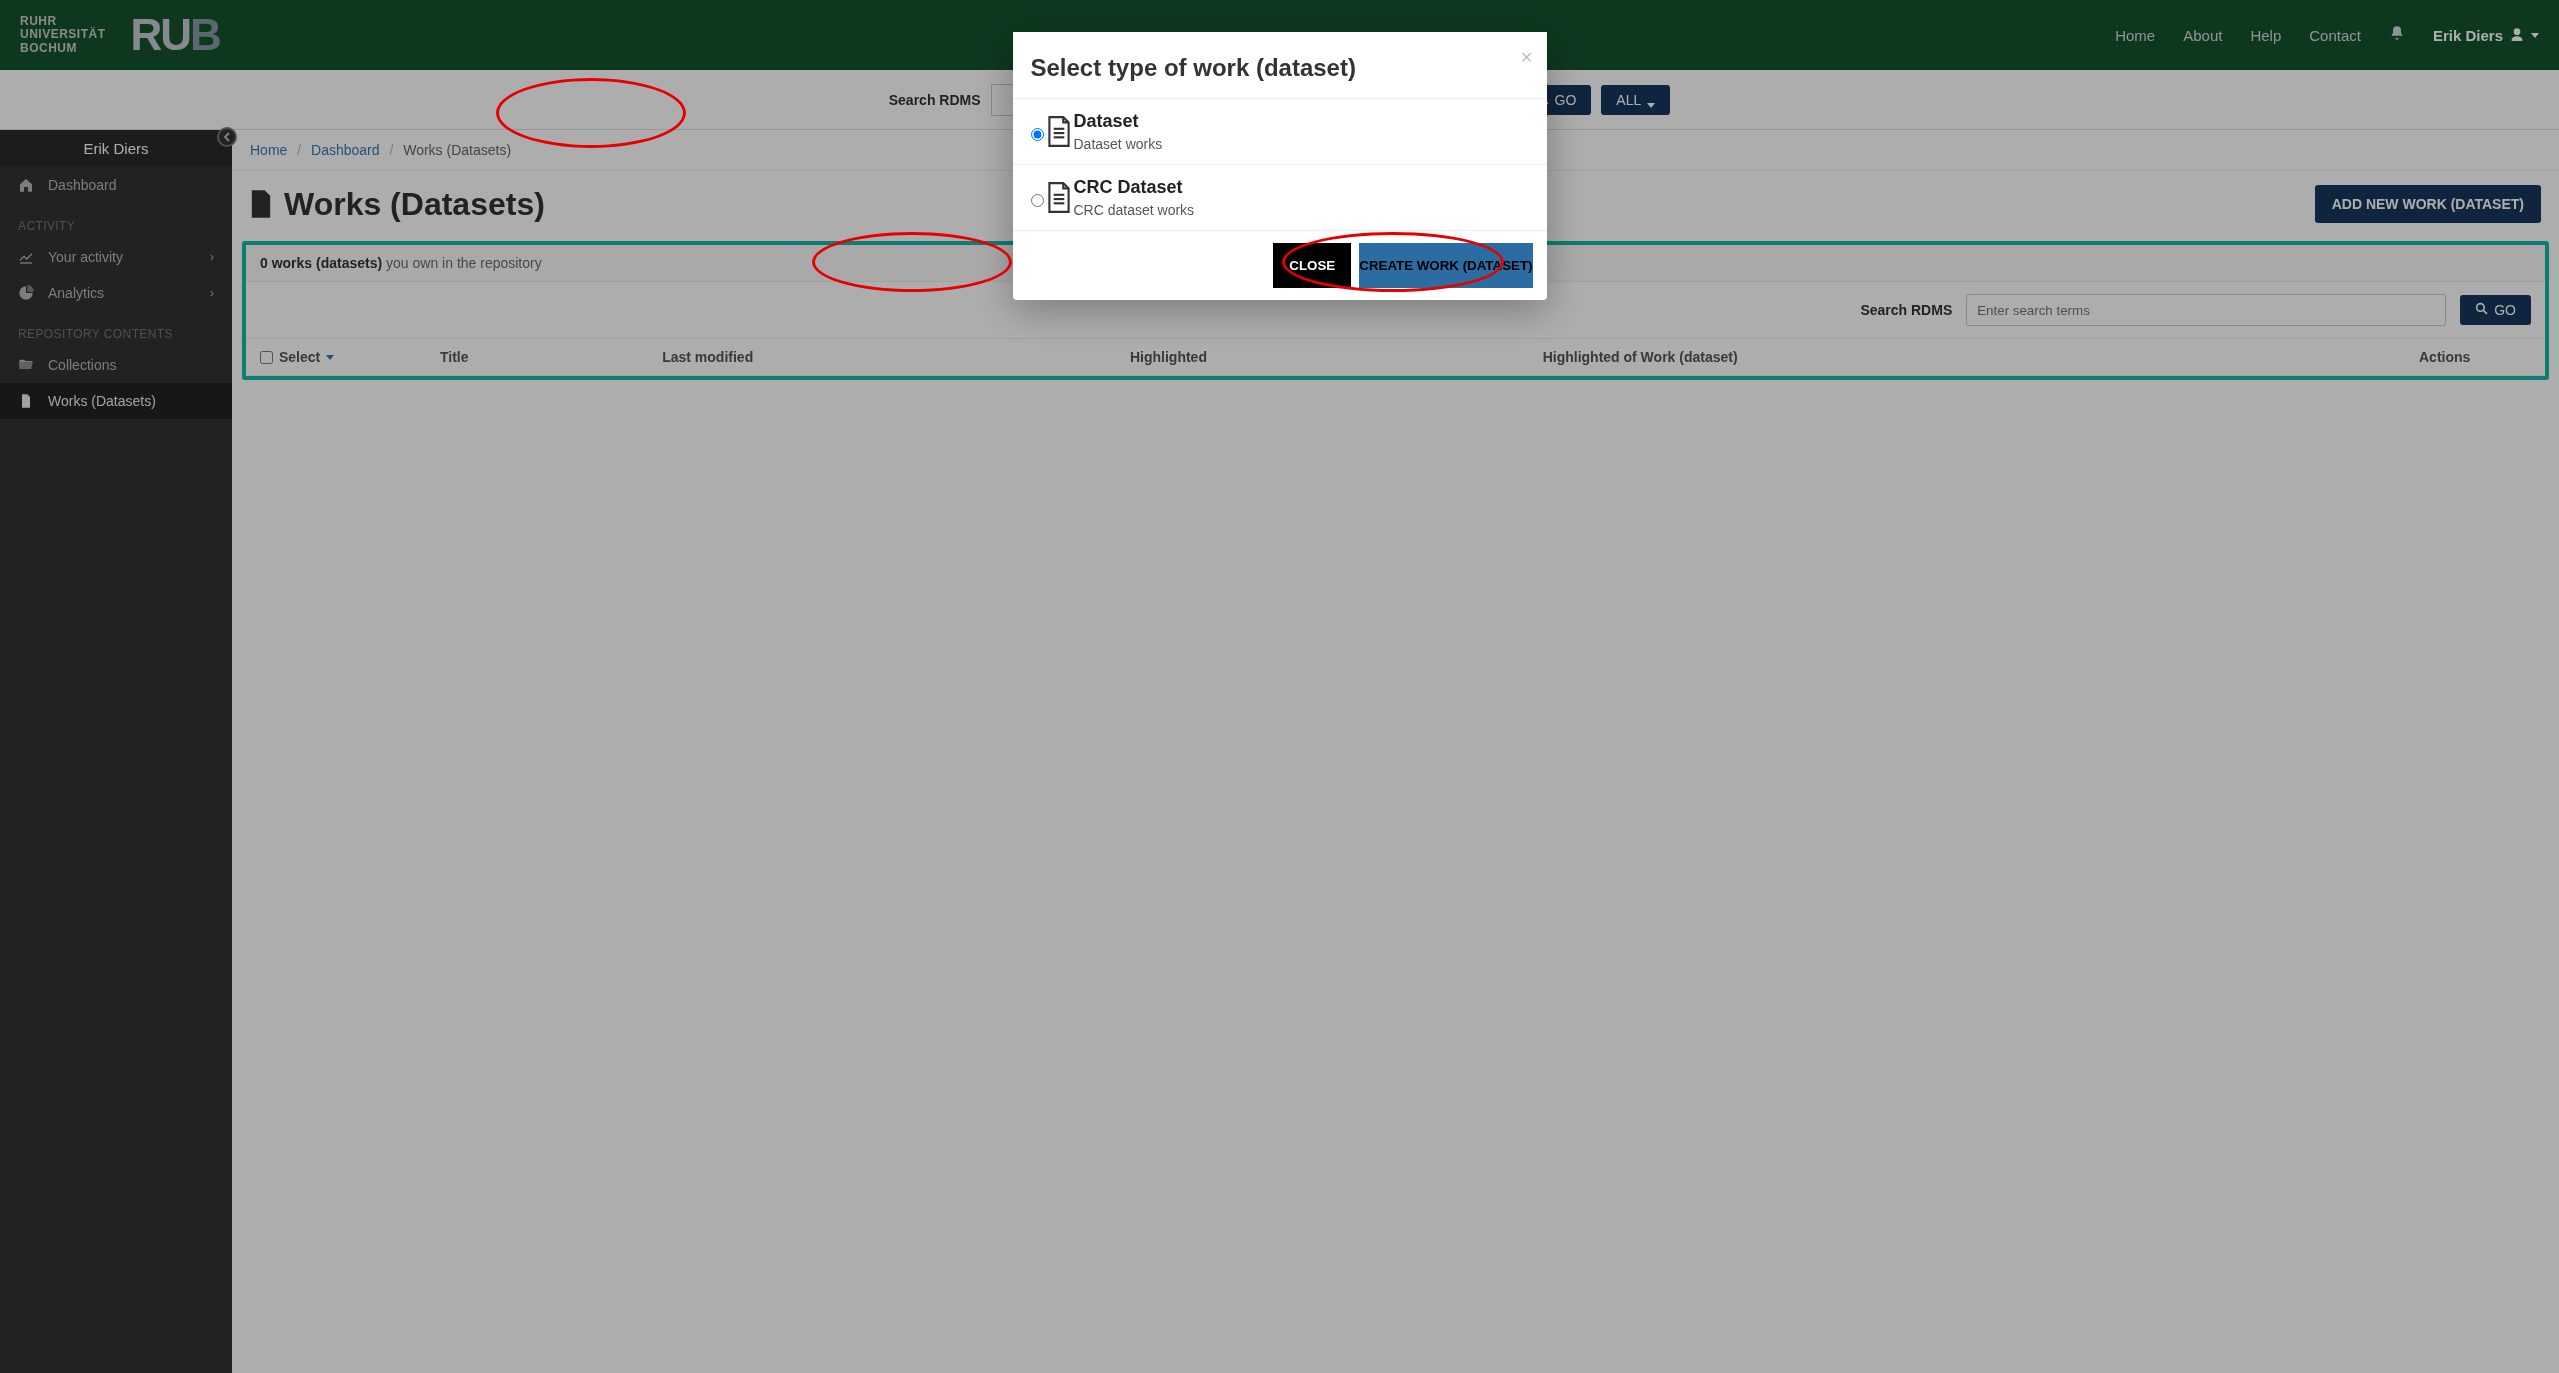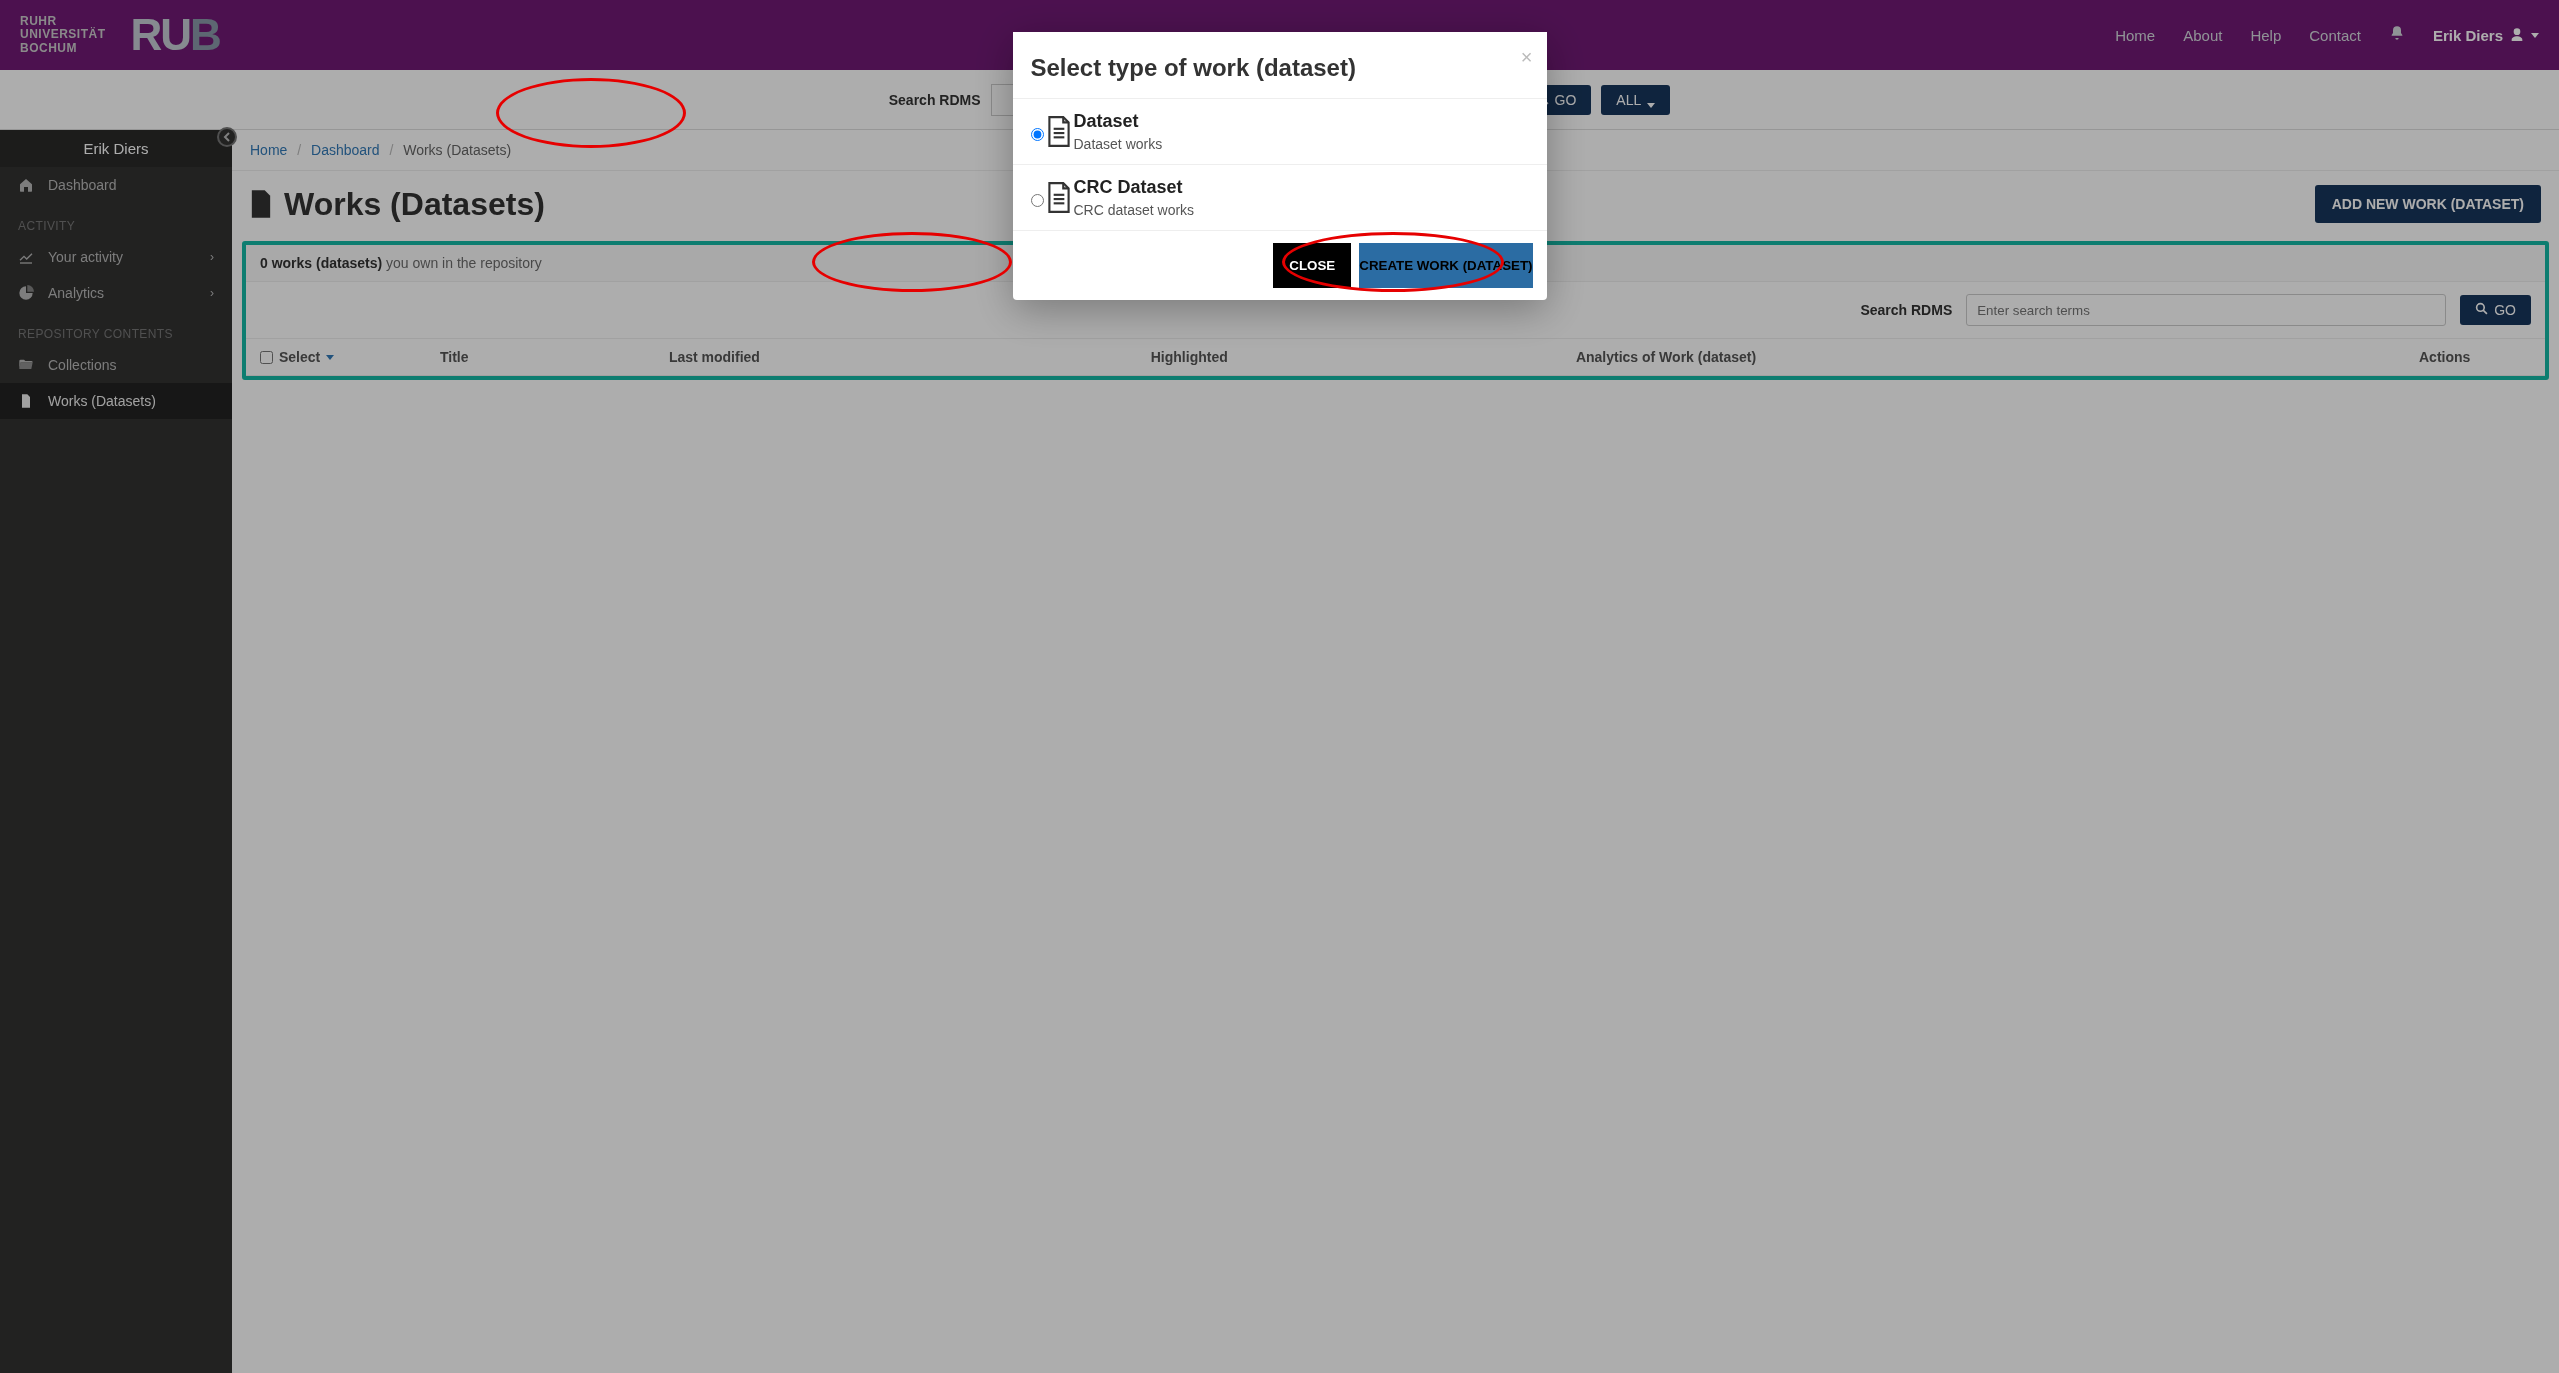--- a/index.html
+++ b/index.html
@@ -1,20 +1,20 @@
 <!DOCTYPE html>
 <html><head>
 <meta charset="utf-8">
 <style>
   * { box-sizing: border-box; margin: 0; padding: 0; font-family: "Helvetica Neue", Helvetica, Arial, sans-serif; }
   html, body { width: 100%; height: 100%; background: #fff; }
   body { font-size: 14px; color: #333; position: relative; }
 
   
-  .topnav { background: #701a75; height: 70px; display: flex; align-items: center; color: #ccc; padding: 0 20px; }
+  .topnav { background: #14532d; height: 70px; display: flex; align-items: center; color: #ccc; padding: 0 20px; }
   .topnav .brand { display: flex; align-items: center; gap: 25px; }
   .brand-text { font-size: 12px; color: #ccc; line-height: 1.1; font-weight: bold; letter-spacing: 0.5px; }
   .brand-logo { font-size: 44px; font-weight: bold; color: #8a98a8; letter-spacing: -2px; }
   .brand-logo .ru { color: #c6ccd4; }
   .topnav .spacer { flex: 1; }
   .topnav .nav-links { display: flex; align-items: center; gap: 28px; }
   .topnav a { color: #d5d9de; text-decoration: none; font-size: 15px; }
   .topnav .bell { font-size: 16px; }
   .topnav .user { color: #fff; font-weight: bold; font-size: 15px; display: flex; align-items: center; gap: 6px; }
   .caret-down { width: 0; height: 0; border-left: 4px solid transparent; border-right: 4px solid transparent; border-top: 5px solid currentColor; display: inline-block; }
@@ -222,21 +222,21 @@
             <th style="width:180px">
               <span class="select-cell">
                 <input type="checkbox" style="">
                 <span>Select</span>
                 <span class="select-caret caret-down"></span>
               </span>
             </th>
             <th>Title</th>
             <th>Last modified</th>
             <th>Highlighted</th>
-            <th>Analytics of Work (dataset)</th>
+            <th>Highlighted of Work (dataset)</th>
             <th style="text-align:left; width:140px">Actions</th>
           </tr>
         </thead>
       </table>
     </div>
   </div>
 </div>
 
 <div class="dim"></div>
 

